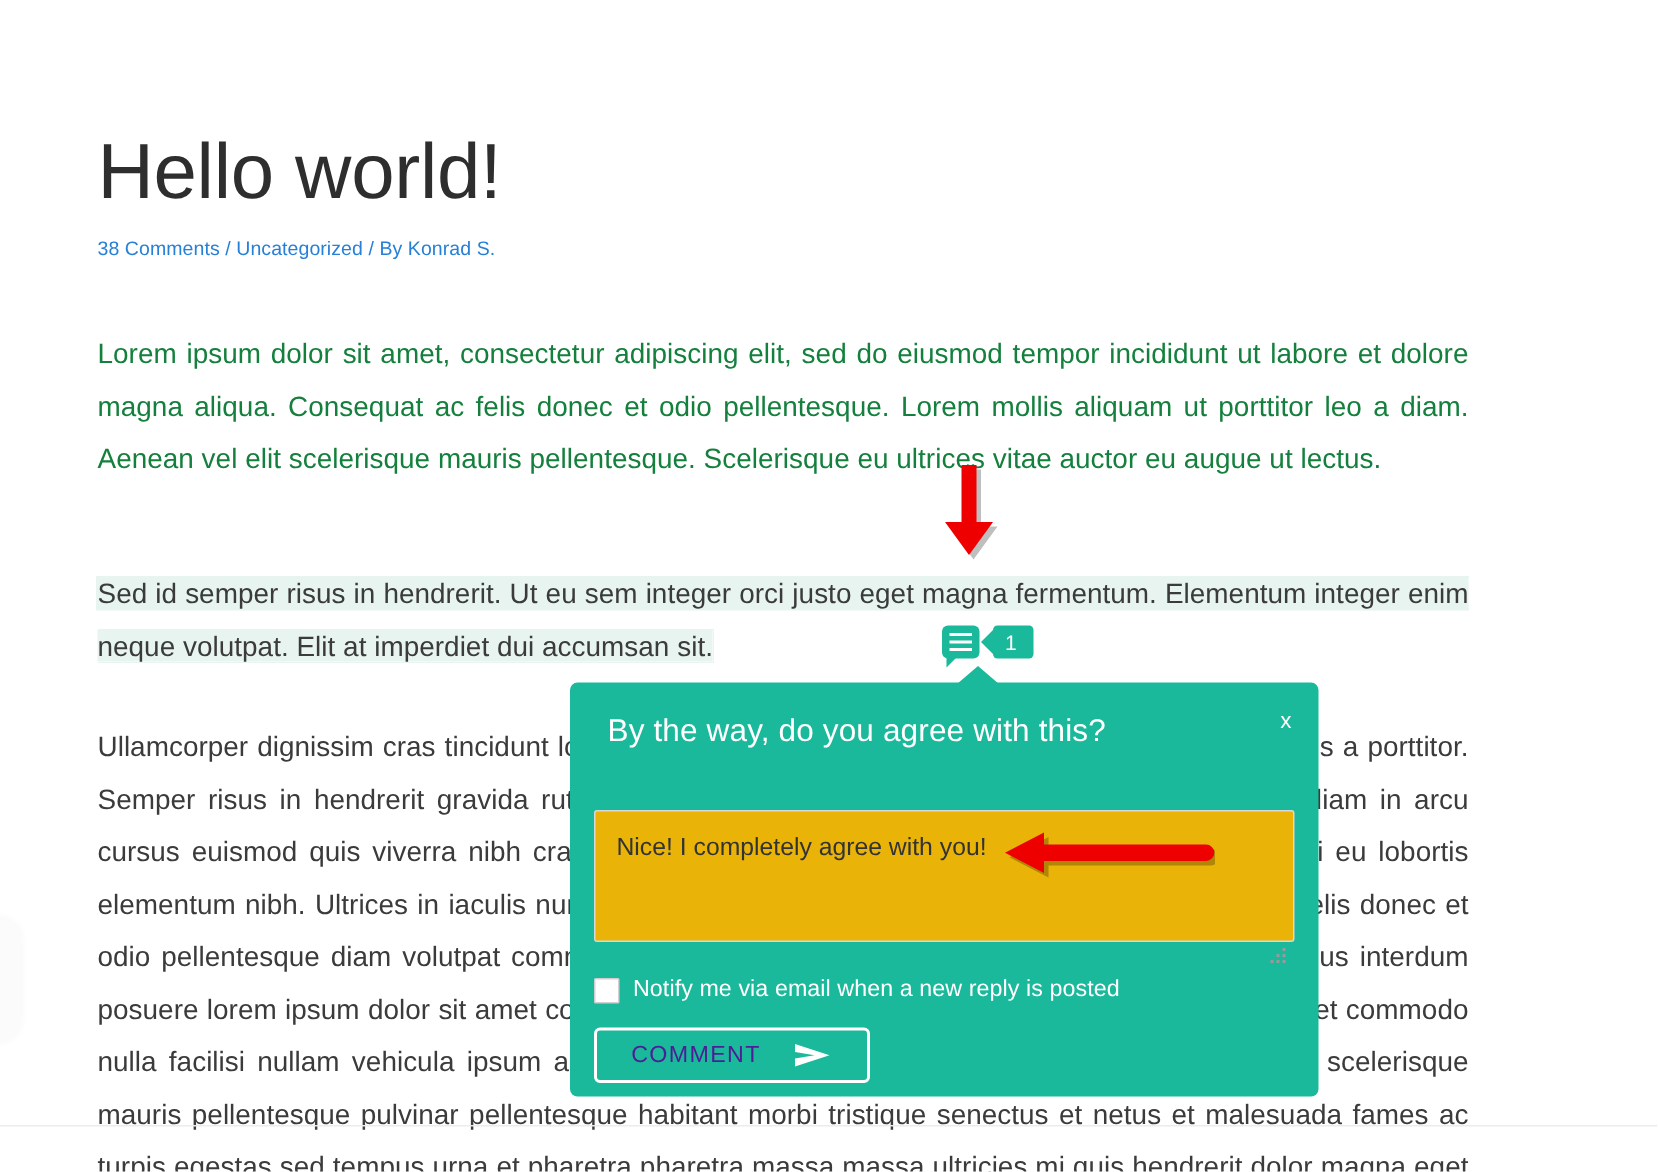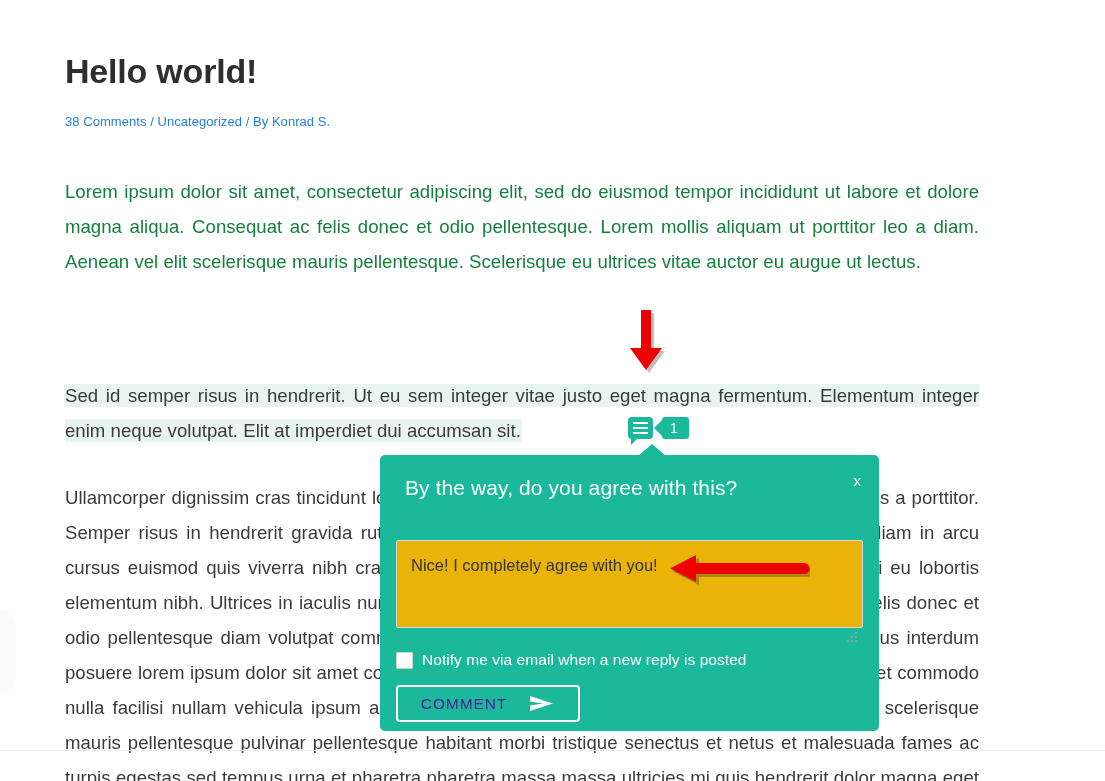--- a/index.html
+++ b/index.html
@@ -33,24 +33,24 @@
   
   .article {
     position: absolute;
     left: 65px;
     top: 0;
     width: 914px;
   }
 
   .post-title {
     margin: 0;
-    padding-top: 46px;
-    font-size: 34px;
+    padding-top: 90px;
+    font-size: 52px;
     line-height: 50px;
-    font-weight: 700;
+    font-weight: 400;
     color: #2e2e2e;
     letter-spacing: -0.2px;
   }
 
   .post-meta {
     margin-top: 14px;
     font-size: 13px;
     line-height: 24px;
     color: #2680d8;
     letter-spacing: 0.05px;
@@ -338,21 +338,21 @@
     <h1 class="post-title">Hello world!</h1>
 
     <div class="post-meta">
       <a href="#">38 Comments</a><span class="sep"> / </span><a href="#">Uncategorized</a><span class="sep"> / </span><a href="#">By Konrad S.</a>
     </div>
 
     <p class="para first">Lorem ipsum dolor sit amet, consectetur adipiscing elit, sed do eiusmod tempor incididunt ut labore et dolore magna aliqua. Consequat ac felis donec et odio pellentesque. Lorem mollis aliquam ut porttitor leo a diam. Aenean vel elit scelerisque mauris pellentesque. Scelerisque eu ultrices vitae auctor eu augue ut lectus.</p>
   </div>
 
   <div class="para-highlight-wrap">
-    <p class="para-highlight"><span class="hl">Sed id semper risus in hendrerit. Ut eu sem integer vitae justo eget magna fermentum. Elementum integer enim neque volutpat. Elit at imperdiet dui accumsan sit.</span></p>
+    <p class="para-highlight"><span class="hl">Sed id semper risus in hendrerit. Ut eu sem integer orci justo eget magna fermentum. Elementum integer enim neque volutpat. Elit at imperdiet dui accumsan sit.</span></p>
   </div>
 
   <div class="para-third-wrap">
     <p class="para-third">Ullamcorper dignissim cras tincidunt lobortis feugiat vivamus at augue eget arcu dictum varius duis a porttitor. Semper risus in hendrerit gravida rutrum. Bibendum neque egestas congue quisque egestas diam in arcu cursus euismod quis viverra nibh cras pulvinar mattis nunc sed blandit libero volutpat sed. Orci eu lobortis elementum nibh. Ultrices in iaculis nunc sed augue lacus viverra vitae congue eu consequat ac felis donec et odio pellentesque diam volutpat commodo sed id semper risus. Quam lacus suspendisse faucibus interdum posuere lorem ipsum dolor sit amet consectetur adipiscing elit duis tristique sollicitudin nibh sit amet commodo nulla facilisi nullam vehicula ipsum a arcu cursus vitae congue mauris rhoncus aenean vel elit scelerisque mauris pellentesque pulvinar pellentesque habitant morbi tristique senectus et netus et malesuada fames ac turpis egestas sed tempus urna et pharetra pharetra massa massa ultricies mi quis hendrerit dolor magna eget est lorem ipsum dolor sit amet consectetur adipiscing elit pellentesque habitant morbi tristique senectus et netus et malesuada fames ac turpis egestas sed vulputate odio ut enim blandit volutpat maecenas volutpat blandit aliquam etiam erat velit scelerisque in dictum non consectetur a erat nam at lectus urna duis convallis convallis tellus id interdum velit laoreet id donec ultrices tincidunt arcu non sodales neque sodales ut etiam sit amet nisl purus in mollis nunc sed id semper risus in hendrerit gravida rutrum quisque non tellus orci ac auctor augue mauris augue neque gravida in fermentum et sollicitudin ac orci phasellus egestas tellus rutrum tellus pellentesque eu tincidunt tortor aliquam nulla facilisi cras fermentum odio eu feugiat pretium nibh ipsum consequat nisl vel pretium lectus quam id leo in vitae turpis massa sed elementum tempus egestas sed sed risus pretium quam vulputate dignissim suspendisse in est ante in nibh mauris cursus mattis molestie a iaculis at erat pellentesque adipiscing commodo elit at imperdiet dui accumsan sit amet nulla facilisi morbi tempus iaculis urna id volutpat lacus laoreet non curabitur gravida arcu ac tortor dignissim convallis aenean et tortor at risus viverra adipiscing at in tellus integer feugiat scelerisque varius morbi enim nunc faucibus a pellentesque sit amet porttitor eget dolor morbi non arcu risus quis varius quam quisque id diam vel quam elementum pulvinar etiam non quam lacus suspendisse faucibus interdum posuere lorem ipsum dolor sit amet consectetur adipiscing elit duis tristique sollicitudin nibh sit amet commodo nulla facilisi nullam vehicula ipsum a arcu cursus vitae congue mauris rhoncus aenean vel elit scelerisque mauris pellentesque pulvinar feugiat in fermentum posuere urna.</p>
   </div>
 
   <div class="comment-badge">
     <div class="badge-bubble">
       <i></i>
       <i></i>

